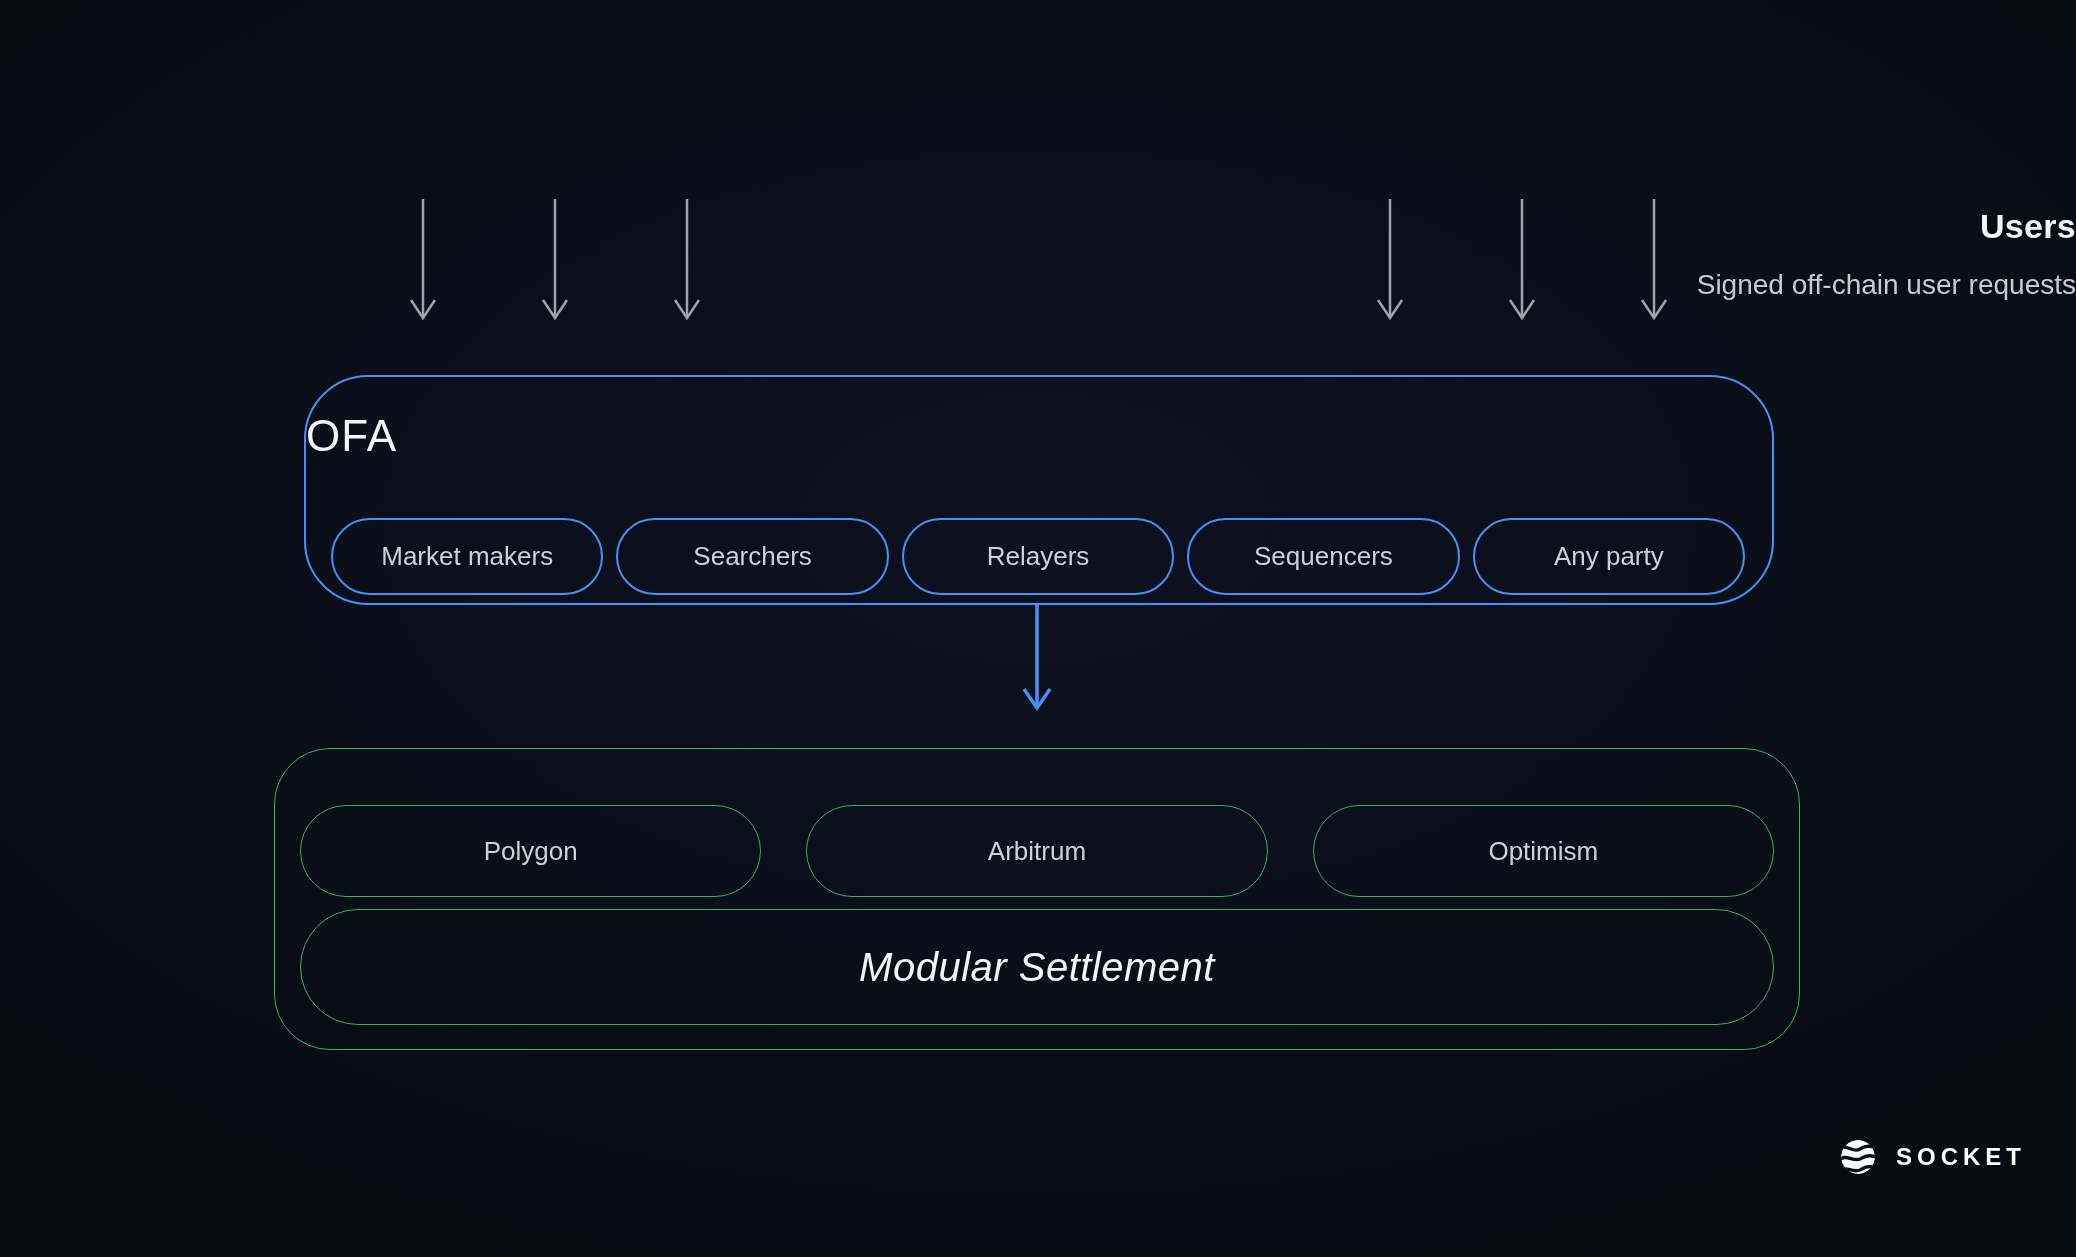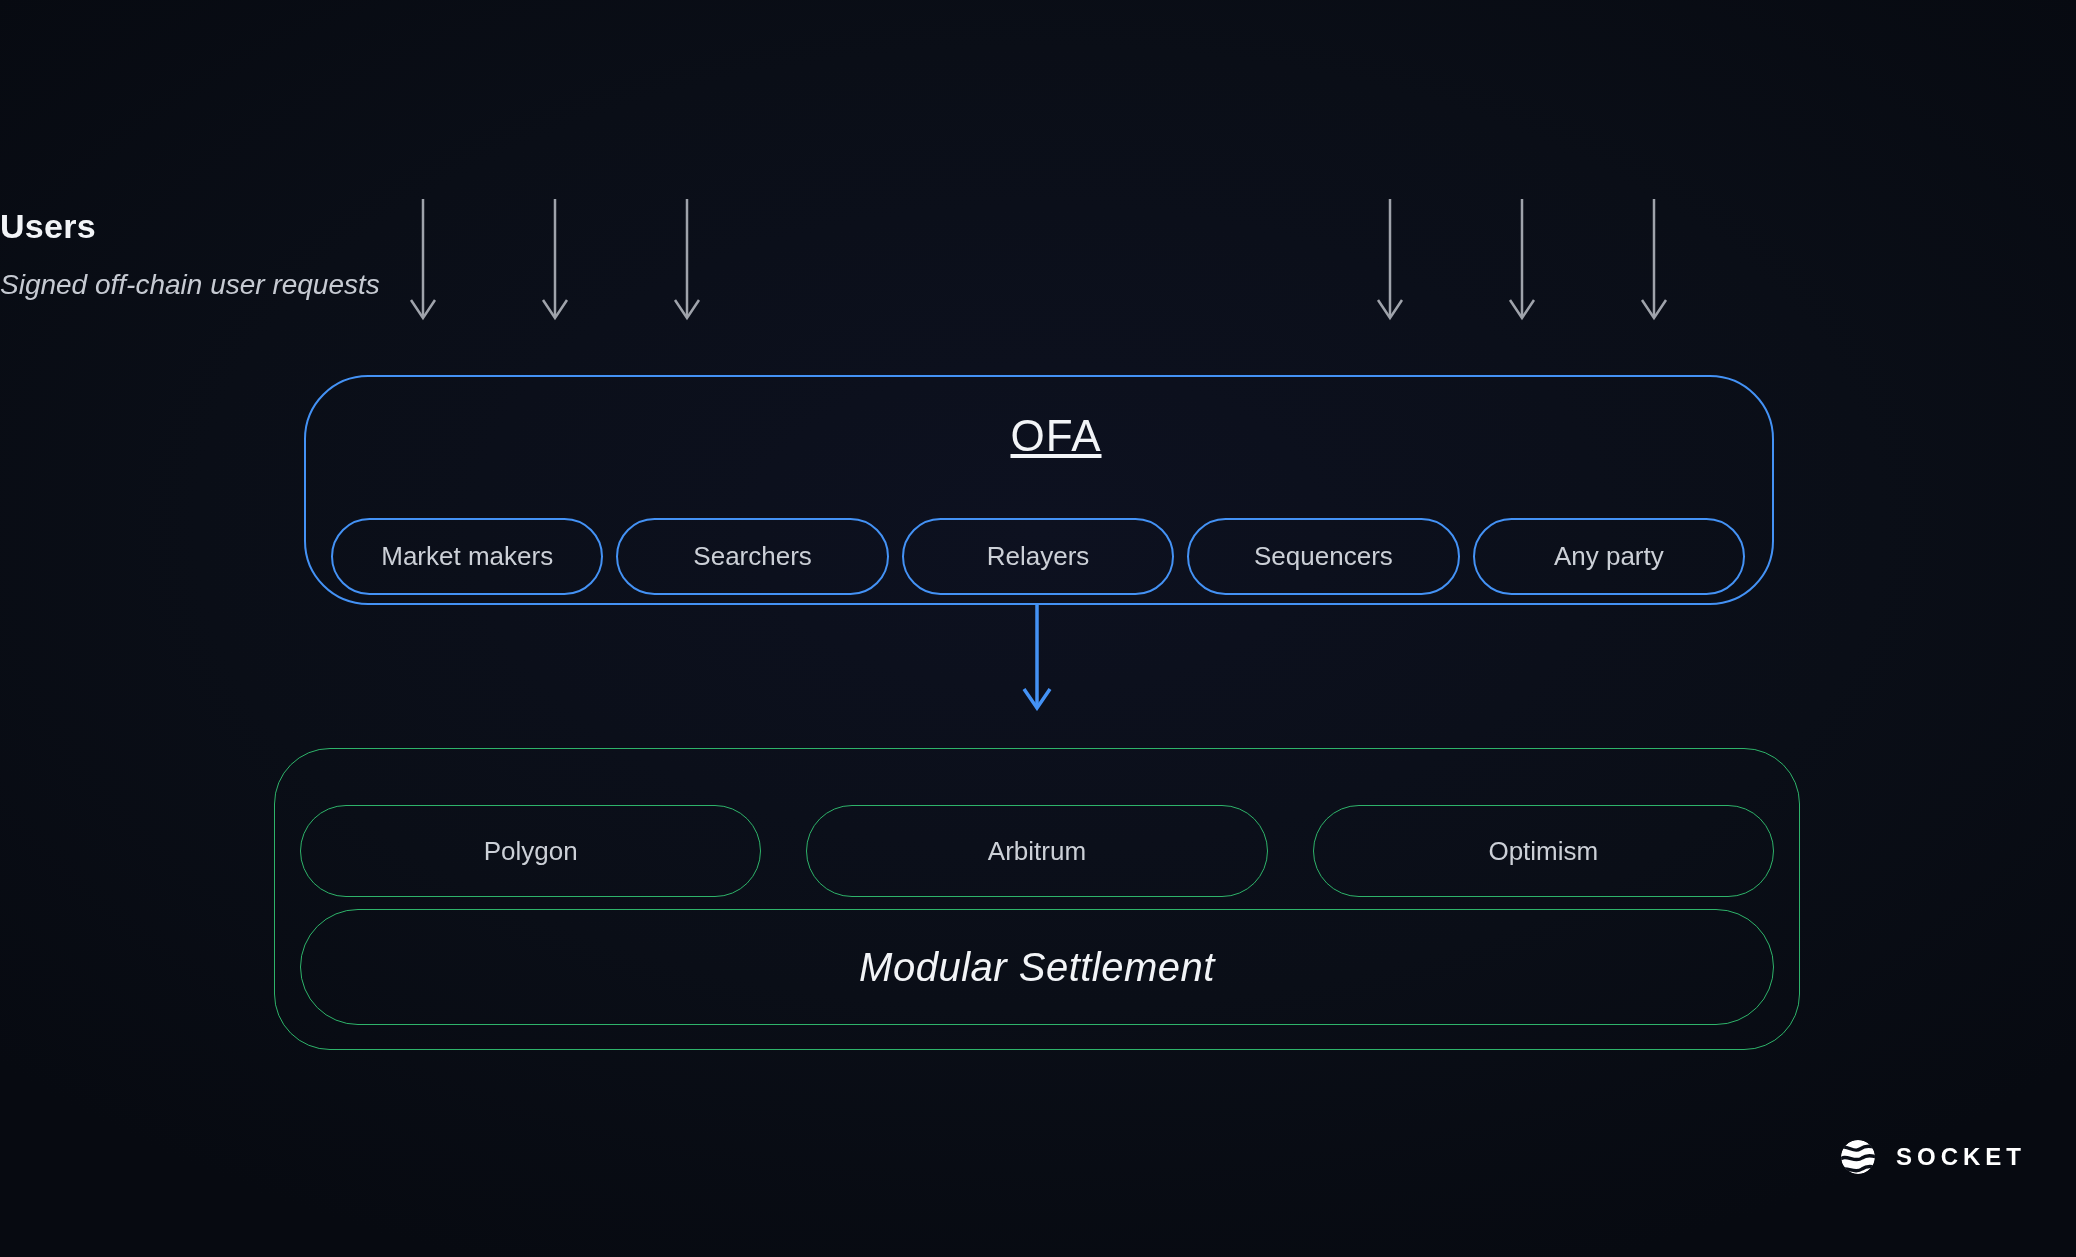--- a/index.html
+++ b/index.html
@@ -23,38 +23,38 @@
       radial-gradient(ellipse 1400px 800px at 50% 42%, #0d1120 0%, var(--background) 60%, #070a11 100%);
   }
 
   
   .arrows { position: absolute; top: 198px; display: flex; gap: 102px; }
   .arrows-left  { left: 408px; }
   .arrows-right { left: 1375px; }
   .arrow-svg { display: block; color: var(--arrow-gray); }
 
   
-  .users-block { position: absolute; top: 207px; left: 0; width: 100%; text-align: left; }
+  .users-block { position: absolute; top: 207px; left: 0; width: 100%; text-align: right; }
   .users-title {
     font-size: 34px; font-weight: 600; color: var(--text-primary);
     line-height: 38px; letter-spacing: 0.3px;
   }
   .users-subtitle {
     margin-top: 24px; font-size: 28px; font-weight: 400;
-    color: var(--text-secondary); line-height: 32px; font-style: italic;
+    color: var(--text-secondary); line-height: 32px;
   }
 
   
   .ofa-box {
     position: absolute; left: 304px; top: 375px; width: 1470px; height: 230px;
     border: 2px solid var(--accent-blue); border-radius: 64px;
   }
   .ofa-title {
-    position: absolute; top: 34px; left: 17px; width: 100%; text-align: center;
-    font-size: 44px; font-weight: 400; color: var(--text-primary); letter-spacing: 1px; text-decoration: underline;
+    position: absolute; top: 34px; left: 0; width: 100%; 
+    font-size: 44px; font-weight: 400; color: var(--text-primary); letter-spacing: 1px;
   }
   .ofa-pills {
     position: absolute; left: 25px; right: 27px; top: 121px; height: 77px;
     display: flex; gap: 13px;
   }
   .pill {
     display: flex; align-items: center; justify-content: center;
     color: var(--pill-text); font-size: 26px; white-space: nowrap; margin-top: 20px;
   }
   .pill-blue {

